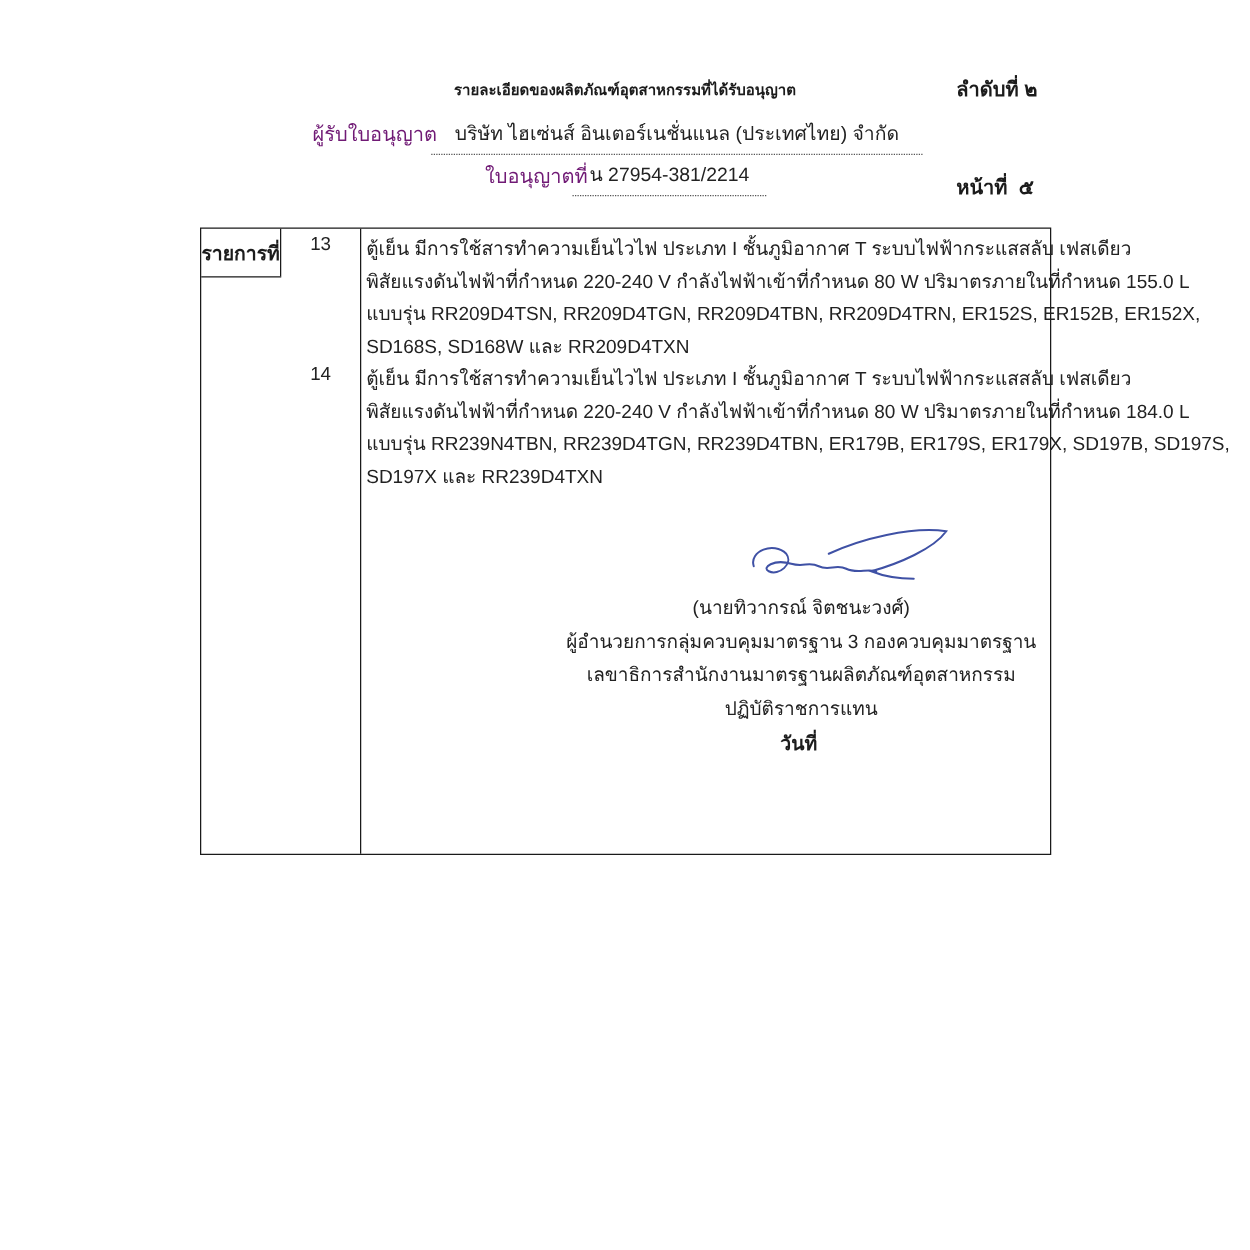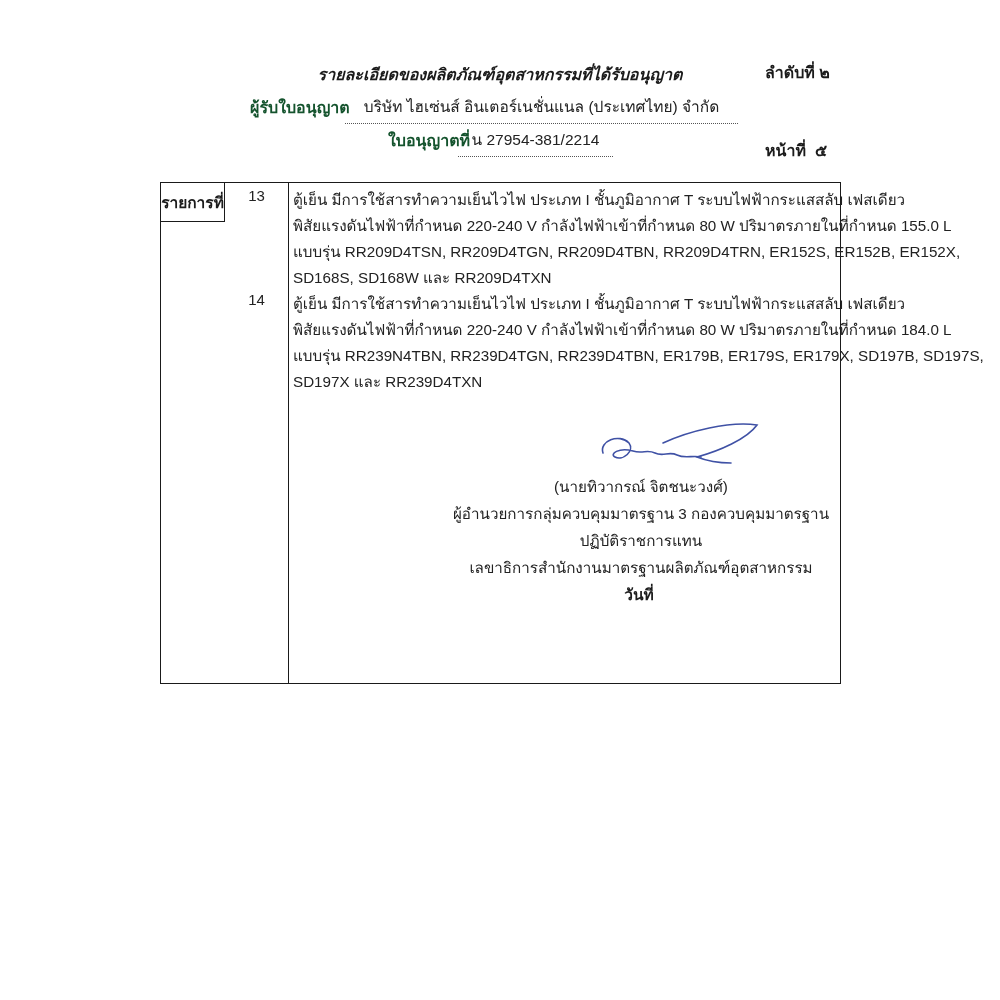--- a/index.html
+++ b/index.html
@@ -13,24 +13,24 @@
   .page { position:absolute; inset:0; background:#ffffff; }
 
   .corner-block {
     position:absolute; top:8px; left:765px;
     font-weight:bold; font-size:16px; line-height:26px;
     white-space:pre; color:#1b1b1b;
   }
 
   .doc-title {
     position:absolute; top:62px; left:0; width:100%;
-    text-align:center; font-weight:bold; font-size:16px; color:#1b1b1b;font-style:italic;
+    text-align:center; font-weight:bold; font-size:12px; color:#1b1b1b;
   }
 
-  .field-label { position:absolute; font-weight:bold; font-size:16px; color:#14532d; }
+  .field-label { position:absolute; font-weight:normal; font-size:16px; color:#701a75; }
   .licensee-label { top:95px; left:250px; }
   .license-no-label { top:128px; left:388px; }
 
   .dotted-value {
     position:absolute; text-align:center; font-size:15.5px; color:#222;
     border-bottom:1px dotted #555; padding-bottom:4px;
   }
   .licensee-value { top:94px; left:345px; width:393px; }
   .license-no-value { top:127px; left:458px; width:155px; }
 
@@ -104,22 +104,22 @@
 
         <div class="signature-area">
           <svg class="signature-svg" width="170" height="58" viewBox="0 0 170 58">
             <g fill="none" stroke="#3f51a5" stroke-width="1.6" stroke-linecap="round">
               <path d="M14,40 C10,28 30,20 40,30 C46,38 34,48 26,44 C20,41 30,34 44,38 C54,41 58,36 66,40 C74,44 80,38 88,42 C96,46 104,42 112,44"></path>
               <path d="M74,30 C100,18 140,8 168,12 C158,26 130,38 108,44 C118,48 132,50 142,50"></path>
             </g>
           </svg>
           <div class="sig-line">(นายทิวากรณ์ จิตชนะวงศ์)</div>
           <div class="sig-line">ผู้อำนวยการกลุ่มควบคุมมาตรฐาน 3 กองควบคุมมาตรฐาน</div>
+          <div class="sig-line">เลขาธิการสำนักงานมาตรฐานผลิตภัณฑ์อุตสาหกรรม</div>
           <div class="sig-line">ปฏิบัติราชการแทน</div>
-          <div class="sig-line">เลขาธิการสำนักงานมาตรฐานผลิตภัณฑ์อุตสาหกรรม</div>
           <div class="date-row">
             <span class="date-label">วันที่</span>
           </div>
         </div>
 
       </div>
     </div>
   </div>
 
 </div>

